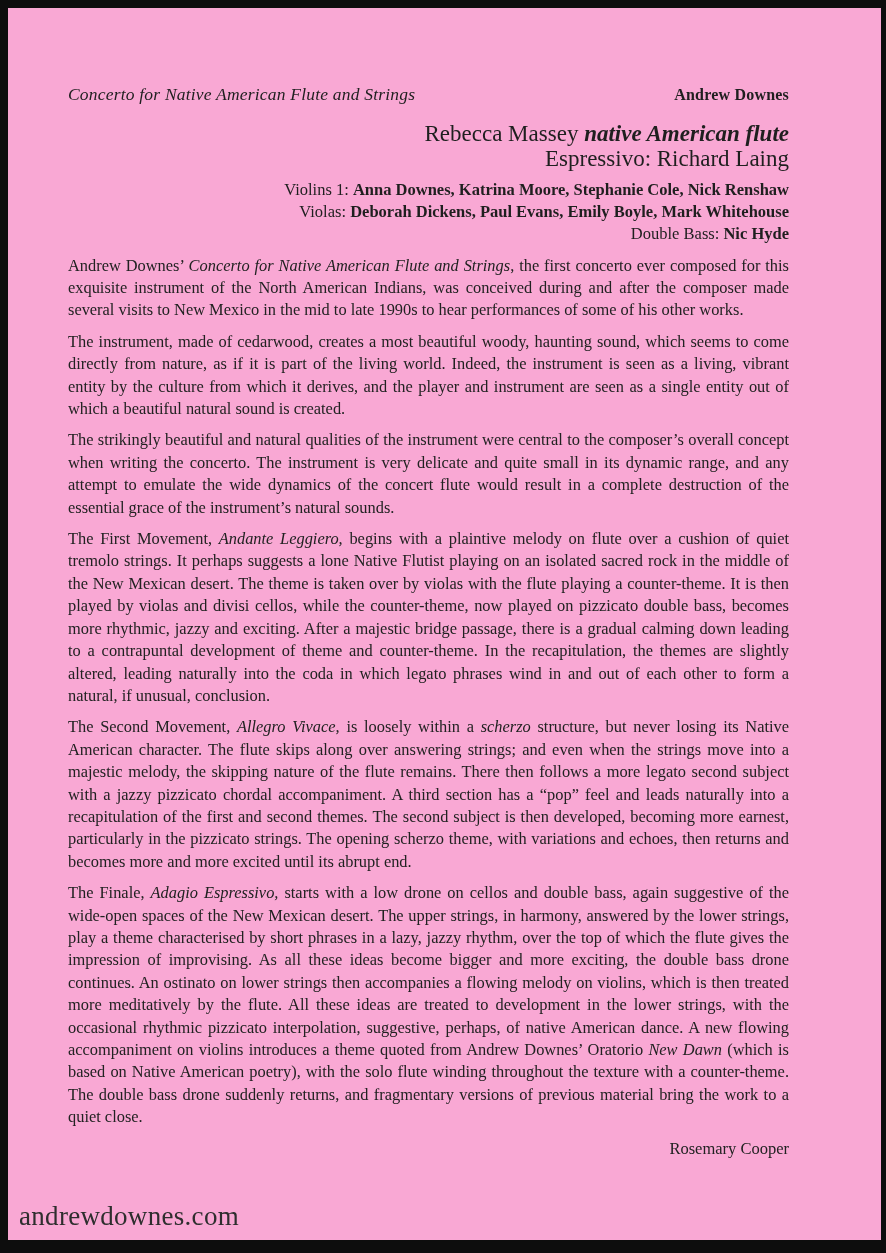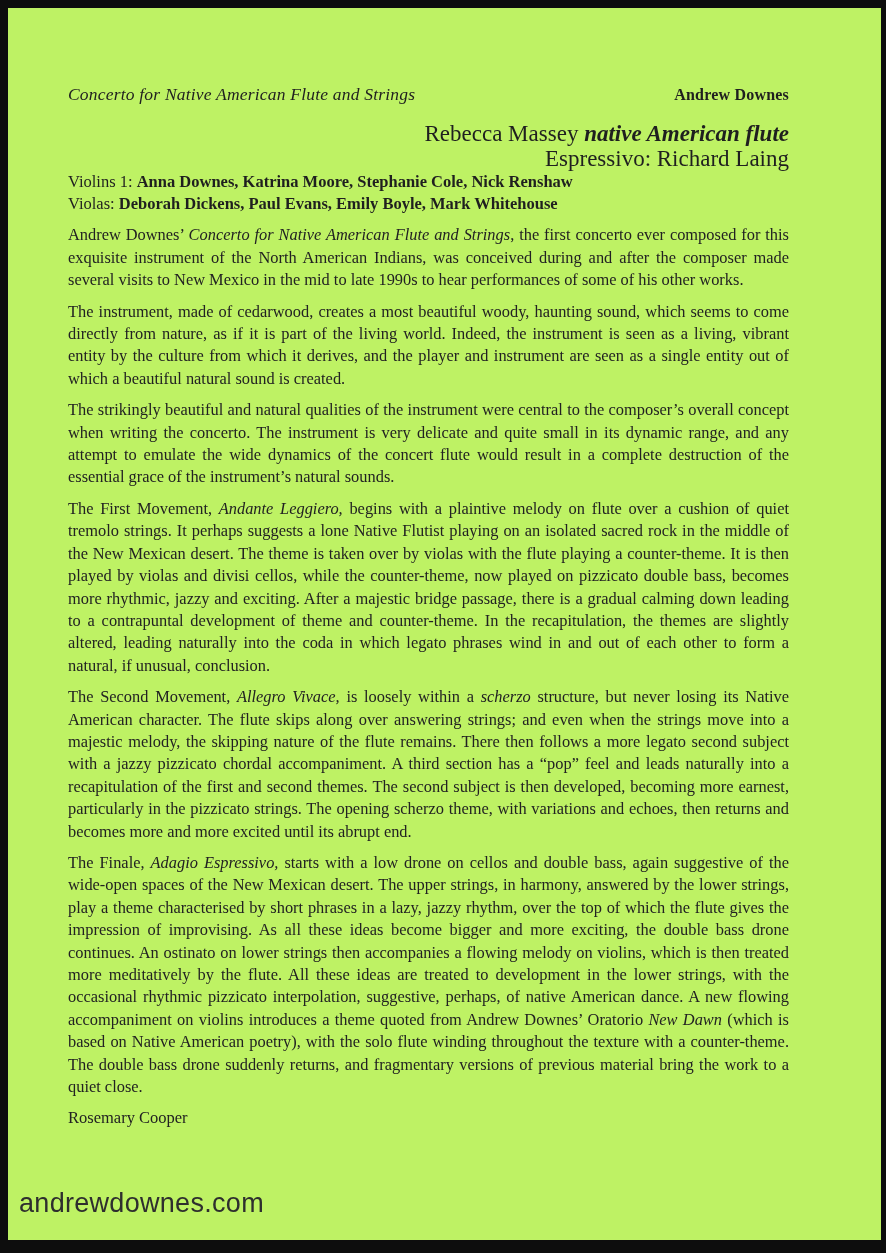--- a/index.html
+++ b/index.html
@@ -6,21 +6,21 @@
   html, body { width: 886px; height: 1253px; }
   body {
     background: #0d0d0d;
     font-family: "Liberation Serif", serif;
     position: relative;
     overflow: hidden;
   }
   .page {
     position: absolute;
     left: 8px; top: 8px; right: 5px; bottom: 13px;
-    background: #bef264;
+    background: #f9a8d4;
     color: #1f1f1f;
   }
   .content {
     padding: 76px 92px 0 60px;
   }
   
   .title-row {
     display: flex;
     justify-content: space-between;
     align-items: baseline;
@@ -43,46 +43,46 @@
   }
   .soloist-instrument { font-weight: 700; font-style: italic; }
   .conductor-name { font-weight: 400; }
   .ensemble {
     text-align: center;
     font-weight: 700;
     font-size: 17.5px;
     margin-top: 9px;
   }
   .performers {
-    margin-top: 0;
-    text-align: left;
+    margin-top: 8px;
+    text-align: right;
     font-size: 16.5px;
     line-height: 22.2px;
   }
   .performer-names { font-weight: 700; }
   
   .body-text {
     margin-top: 9px;
     font-size: 16.4px;
     line-height: 22.4px;
     text-align: justify;
     color: #222;
   }
   .body-text p { margin-bottom: 9px; }
   .author {
-    text-align: left;
+    text-align: right;
     font-size: 16.5px;
     margin-top: 1px;
   }
   
   .watermark {
     position: absolute;
     left: 11px;
-    bottom: 21px;
-    font-family: Liberation Sans, sans-serif;
+    bottom: 8px;
+    font-family: Liberation Serif, serif;
     font-size: 27px;
     color: #2e2e2e;
     letter-spacing: 0.3px;
   }
 </style>
 </head>
 <body>
 
 <div class="page">
   <div class="content">
@@ -105,20 +105,24 @@
 
     <div class="performers">
       <div class="performer-line">
         <span>Violins 1:</span>
         <span class="performer-names">Anna Downes, Katrina Moore, Stephanie Cole, Nick Renshaw</span>
       </div>
       <div class="performer-line">
         <span>Violas:</span>
         <span class="performer-names">Deborah Dickens, Paul Evans, Emily Boyle, Mark Whitehouse</span>
       </div>
+      <div class="performer-line">
+        <span>Double Bass:</span>
+        <span class="performer-names">Nic Hyde</span>
+      </div>
     </div>
 
     <div class="body-text">
       <p><span>Andrew Downes’ </span><i>Concerto for Native American Flute and Strings</i><span>, the first concerto ever composed for this exquisite instrument of the North American Indians, was conceived during and after the composer made several visits to New Mexico in the mid to late 1990s to hear performances of some of his other works.</span></p>
       <p><span>The instrument, made of cedarwood, creates a most beautiful woody, haunting sound, which seems to come directly from nature, as if it is part of the living world.  Indeed, the instrument is seen as a living, vibrant entity by the culture from which it derives, and the player and instrument are seen as a single entity out of which a beautiful natural sound is created.</span></p>
       <p><span>The strikingly beautiful and natural qualities of the instrument were central  to the composer’s  overall concept when writing the concerto.  The instrument is very delicate and quite small in its dynamic range, and any attempt to emulate the wide dynamics of the concert flute would result in a complete destruction of the essential grace of the instrument’s natural sounds.</span></p>
       <p><span>The First Movement, </span><i>Andante Leggiero,</i><span> begins with a plaintive melody on flute over a cushion of quiet tremolo strings.  It perhaps suggests a lone Native Flutist playing on an isolated sacred rock in the middle of the New Mexican desert.  The theme is taken over by violas with the flute playing a counter-theme.  It is then played by violas and divisi cellos, while the counter-theme, now played on pizzicato double bass, becomes more rhythmic, jazzy and exciting.  After a majestic bridge passage, there is a gradual calming down leading to a contrapuntal development of theme and counter-theme.  In the recapitulation, the themes are slightly altered, leading naturally into the coda in which legato phrases wind in and out of each other to form a natural, if unusual, conclusion.</span></p>
       <p><span>The Second Movement, </span><i>Allegro Vivace,</i><span> is loosely within a </span><i>scherzo</i><span> structure, but never losing its Native American character.  The flute skips along over answering strings; and even when the strings move into a majestic melody, the skipping nature of the flute remains.  There then follows a more legato second subject with a jazzy pizzicato chordal accompaniment.  A third section has a “pop” feel and leads naturally into a recapitulation of the first and second themes.  The second subject is then developed, becoming more earnest, particularly in the pizzicato strings.  The opening scherzo theme, with variations and echoes, then returns and becomes more and more excited until its abrupt end.</span></p>
       <p><span>The Finale, </span><i>Adagio Espressivo,</i><span> starts with a low drone on cellos and double bass,  again suggestive of the wide-open spaces of the New Mexican desert.  The upper strings, in harmony, answered by the lower strings, play a theme characterised by short phrases in a lazy, jazzy rhythm, over the top of which the flute gives the impression of improvising. As all these ideas become bigger and more exciting, the double bass drone continues.  An ostinato on lower strings then accompanies a flowing melody on violins, which is then treated more meditatively by the flute.  All these ideas are treated to development in the lower strings, with the occasional rhythmic pizzicato interpolation, suggestive, perhaps, of native American dance.  A new flowing accompaniment on violins introduces a theme quoted from Andrew Downes’ Oratorio </span><i>New Dawn</i><span> (which is based on Native American poetry), with the solo flute winding throughout the texture with a counter-theme.  The double bass drone suddenly returns, and fragmentary versions of previous material bring the work to a quiet close.</span></p>
       <div class="author">Rosemary Cooper</div>

